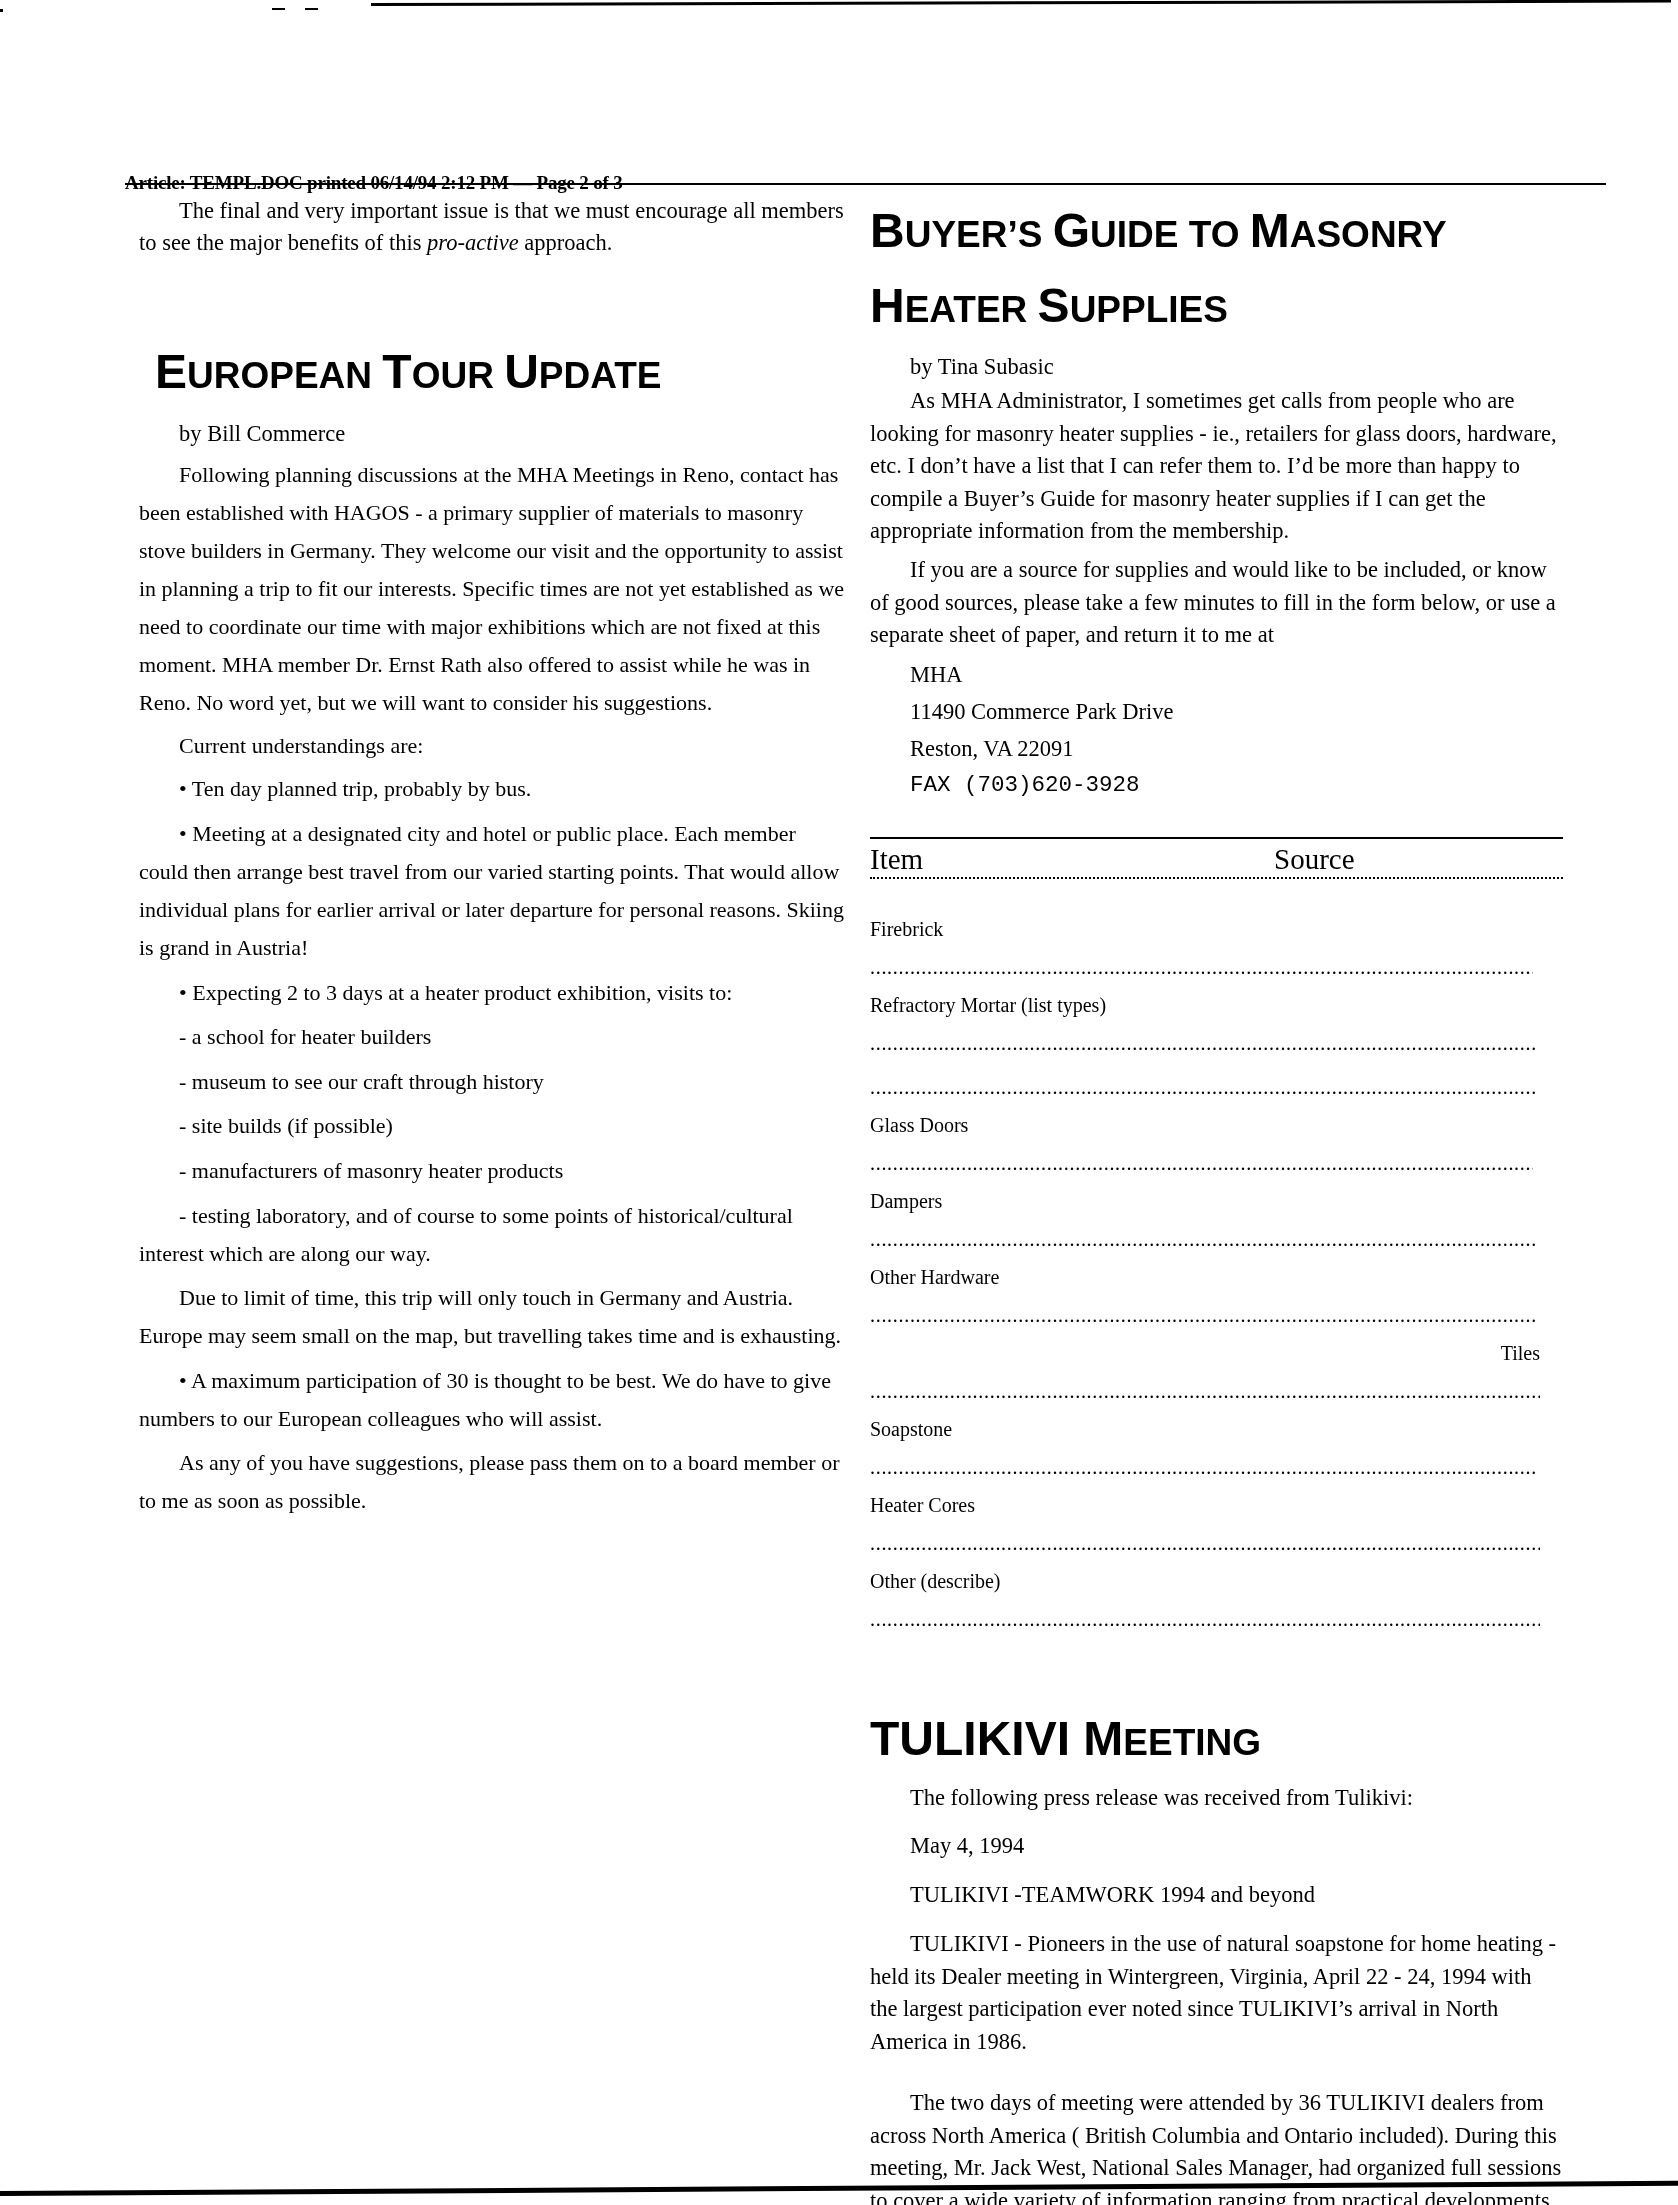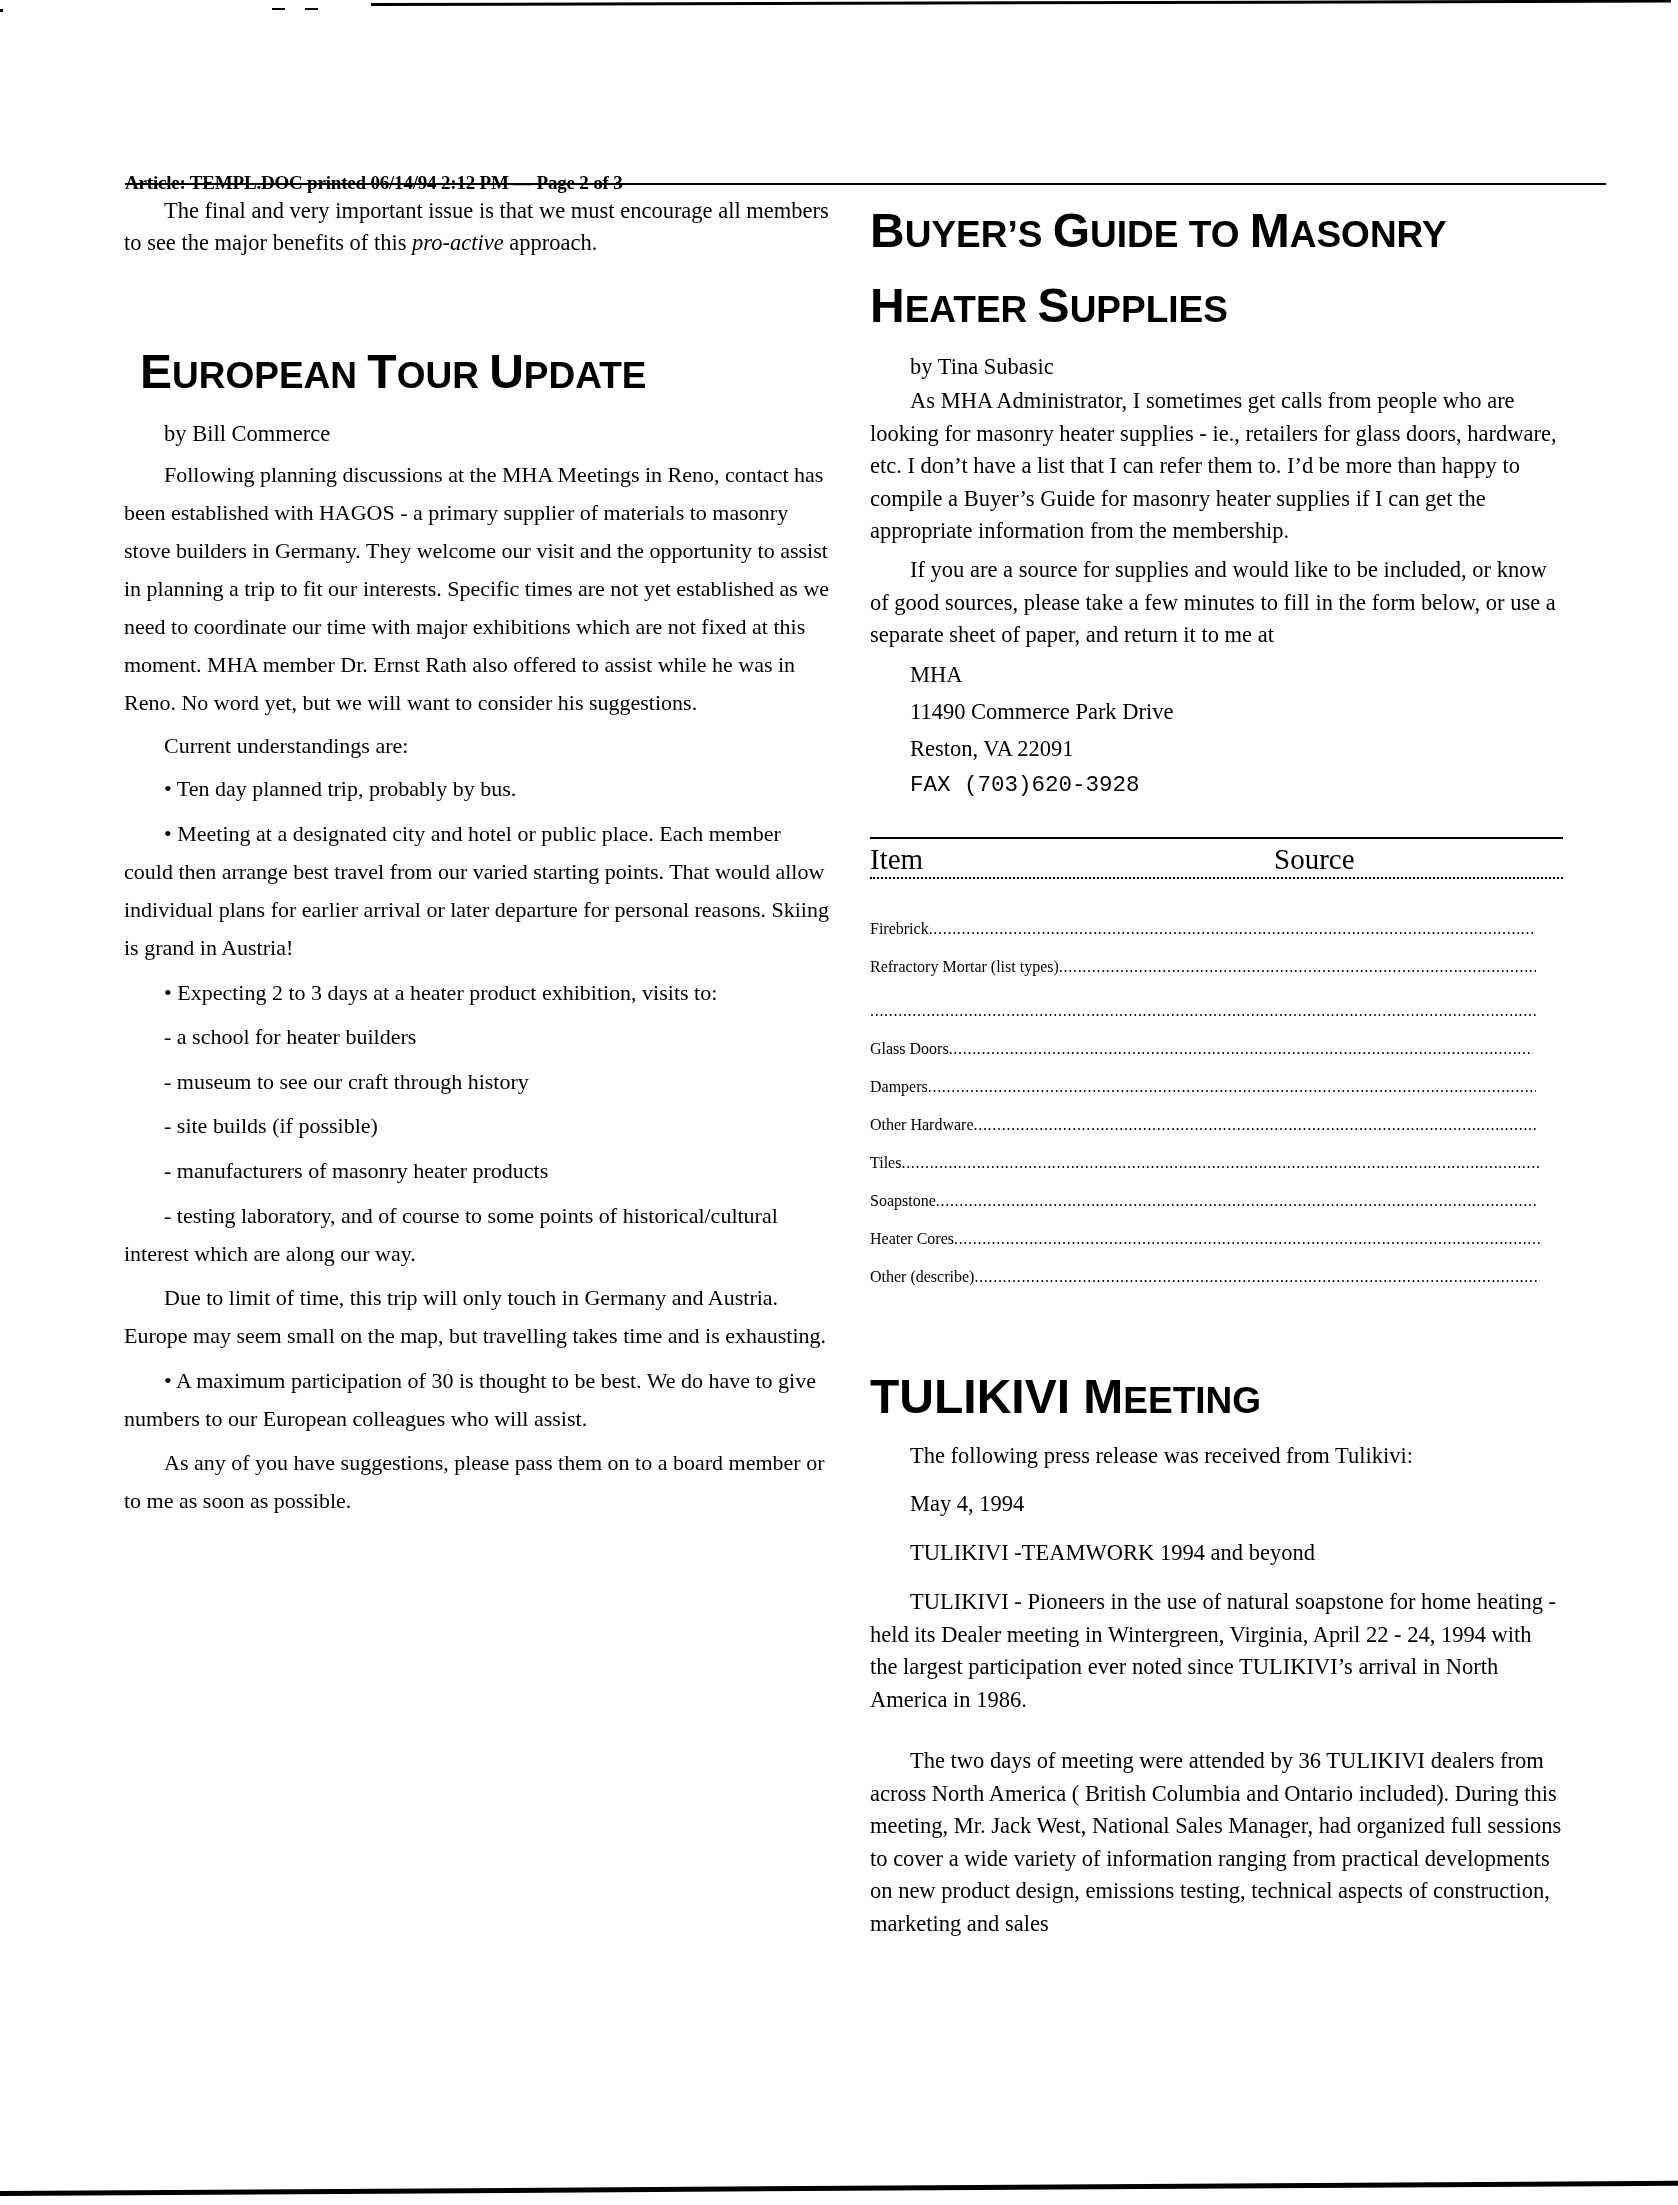--- a/index.html
+++ b/index.html
@@ -22,21 +22,21 @@
   .header-line {
     position: absolute; left: 125px; top: 172px;
     font-family: "Liberation Serif", serif; font-weight: bold; font-size: 19px;
     letter-spacing: -0.2px;
   }
   .header-rule {
     position: absolute; left: 125px; top: 183px; width: 1481px; height: 2px; background: #000;
   }
 
   .col { position: absolute; }
-  .col-left { left: 124px; top: 192px; width: 709px; }
+  .col-left { left: 139px; top: 192px; width: 709px; }
   .col-right { left: 870px; top: 192px; width: 693px; }
 
   .p-small { font-size: 22.5px; line-height: 32.5px; margin: 0; }
   .p-large { font-size: 22px; line-height: 38px; margin: 0; }
   .indent-s { text-indent: 40px; }
   .indent-l { text-indent: 40px; }
   .pad-l { padding-left: 40px; }
 
   .h-sans {
     font-family: "Liberation Sans", "DejaVu Sans", sans-serif; font-weight: bold;
@@ -44,21 +44,21 @@
   }
   .h-sans .big { font-size: 48px; }
   .h-sans .sc { font-size: 37px; }
 
   .form-top-rule { height: 2px; background:#000; }
   .form-head-rule { height: 0; border-top: 2px dotted #000; }
   .form-head {
     display: flex; font-size: 29px; line-height: 32px; padding: 4px 0 2.7px 0;
   }
   .form-head .item-h { width: 404px; }
-  .form-row { display: flex; font-size: 16px; line-height: 38px; white-space: nowrap; overflow: hidden; }
+  .form-row { display: flex; font-size: 20px; line-height: 38px; white-space: nowrap; overflow: hidden; flex-direction: column; }
   .form-row .lbl { flex: 0 0 auto; }
   .form-row .dots { flex: 1 1 auto; overflow: hidden; letter-spacing: 0.7px; }
   .form-row .dots::after {
     content: "....................................................................................................................................................................................................";
   }
 </style>
 </head>
 <body>
 
 <div class="scan-top-mark"></div>

